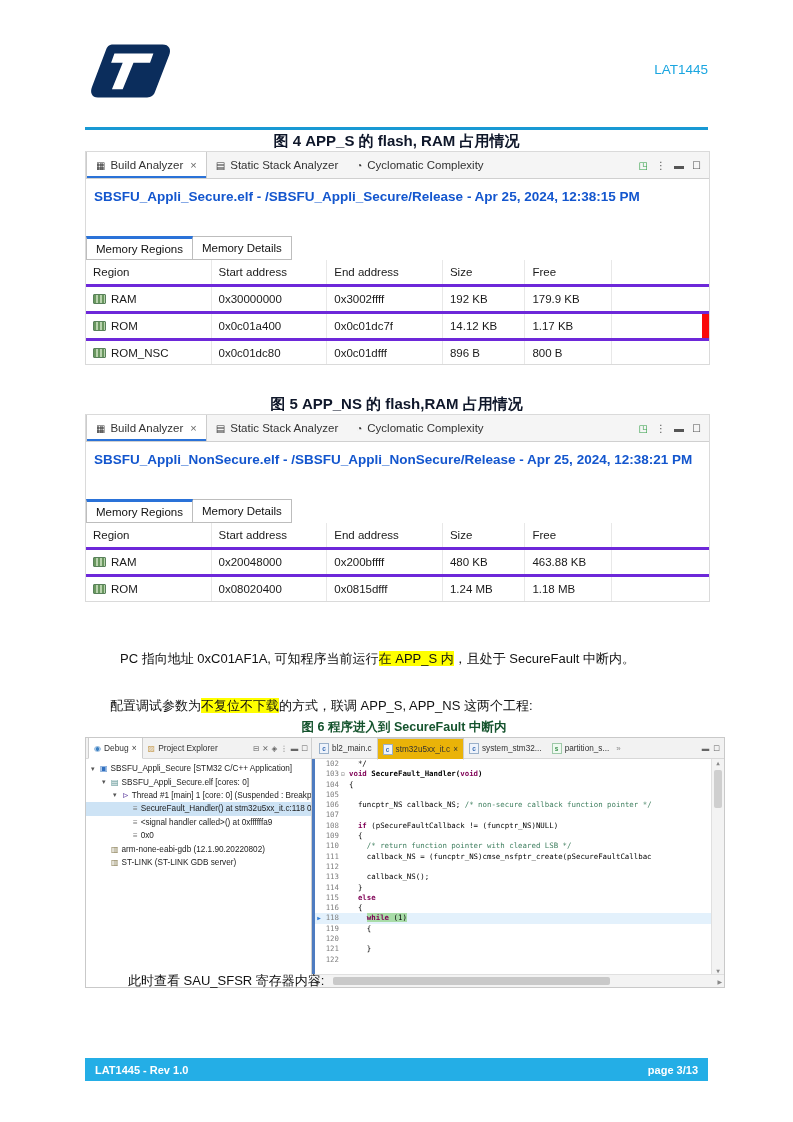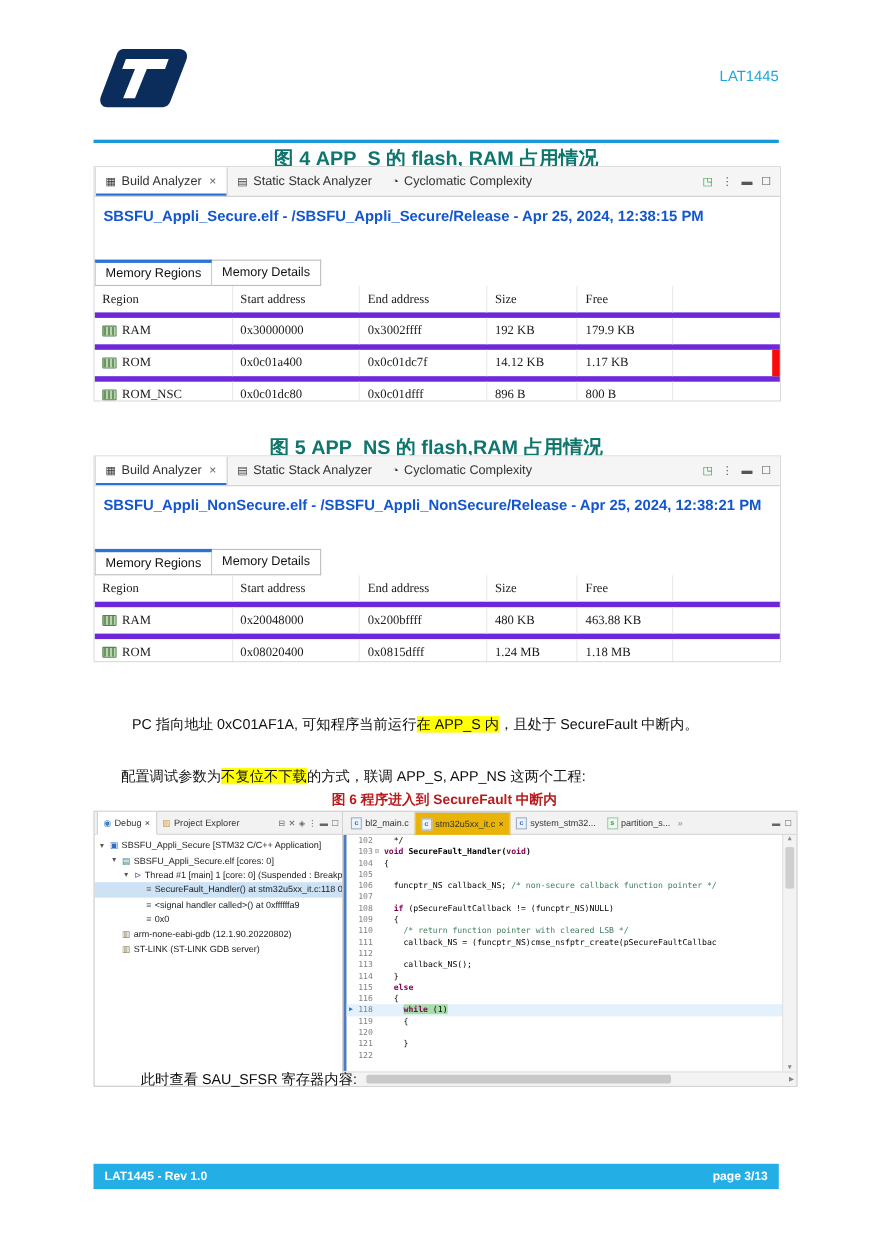--- a/index.html
+++ b/index.html
@@ -4,39 +4,39 @@
 <style>
   html,body{margin:0;padding:0;background:#fff;}
   .page{position:relative;width:793px;height:1122px;background:#fff;overflow:hidden;
         font-family:"Liberation Sans","DejaVu Sans",sans-serif;color:#111;}
 
   
   .logo{position:absolute;left:88px;top:42px;width:86px;height:58px;}
   .doccode{position:absolute;right:85px;top:62px;font-size:13.5px;color:#1ba6e0;}
   .rule{position:absolute;left:85px;top:127px;width:623px;height:3px;background:#1899d4;}
 
-  .cap{position:absolute;left:85px;width:623px;text-align:center;font-weight:bold;font-size:18px;color:#0f766e;}
-  .cap6{position:absolute;left:85px;width:638px;text-align:center;font-weight:bold;font-size:12.5px;color:#b91c1c;}
+  .cap{position:absolute;left:85px;width:623px;text-align:center;font-weight:bold;font-size:15px;color:#0f172a;}
+  .cap6{position:absolute;left:85px;width:638px;text-align:center;font-weight:bold;font-size:12.5px;color:#14532d;}
 
   
   .bapanel{position:absolute;left:85px;width:623px;border:1px solid #dadada;background:#fff;overflow:hidden;}
   .batabs{height:26px;background:#f5f5f5;border-bottom:1px solid #d0d0d0;display:flex;align-items:stretch;font-size:11.5px;color:#333;}
   .batab{display:flex;align-items:center;gap:5px;padding:0 9px;white-space:nowrap;}
   .batab.active{background:#fff;border-right:1px solid #ccc;border-left:1px solid #ccc;box-shadow:inset 0 -2px 0 #2a72d8;}
   .batab .ticn{font-size:10px;}
   .batab .xcl{color:#666;font-size:11px;margin-left:2px;}
   .baicons{margin-left:auto;display:flex;align-items:center;gap:8px;padding-right:8px;color:#555;font-size:10px;}
   .baicons .grn{color:#2f9e44;}
   .batitle{padding:8px 8px 2px;font-weight:bold;font-size:13.5px;color:#1356ce;line-height:1.55;min-height:42px;}
   .subtabs{display:flex;margin-top:5px;font-size:11.5px;height:24px;}
   .subtab{display:flex;align-items:center;padding:0 9px;border:1px solid #bdbdbd;border-left:none;background:#fff;}
   .subtab:first-child{border-left:1px solid #bdbdbd;margin-left:0;}
   .subtab.active{border-top:3px solid #2a72d8;}
   .batable{font-size:11.5px;color:#1a1a1a;}
-  .trow{display:flex;height:24px;align-items:stretch;border-bottom:5px solid #6d28d9;font-family:Liberation Serif, serif;}
+  .trow{display:flex;height:24px;align-items:stretch;border-bottom:3px solid #6d28d9;}
   .cell{padding-left:7px;display:flex;align-items:center;border-right:1px solid #e8e8e8;overflow:hidden;white-space:nowrap;}
   .c0{width:120px;}.c1{width:110px;}.c2{width:110px;}.c3{width:76px;}.c4{width:80px;}.c5{width:84px;margin-top:32px;}
   .c6{flex:1;border-right:none;}
   .chip{width:11px;height:8px;margin-right:5px;flex:none;border:1px solid #58815a;border-radius:1px;
         background:repeating-linear-gradient(90deg,#69975f 0 2px,#b9d3ae 2px 4px);}
   .c6.red{background:#fa0a0a;color:#fff;}
 
   
   .para{position:absolute;font-size:13px;color:#111;white-space:nowrap;}
   .hl-y{background:#ffff00;}

